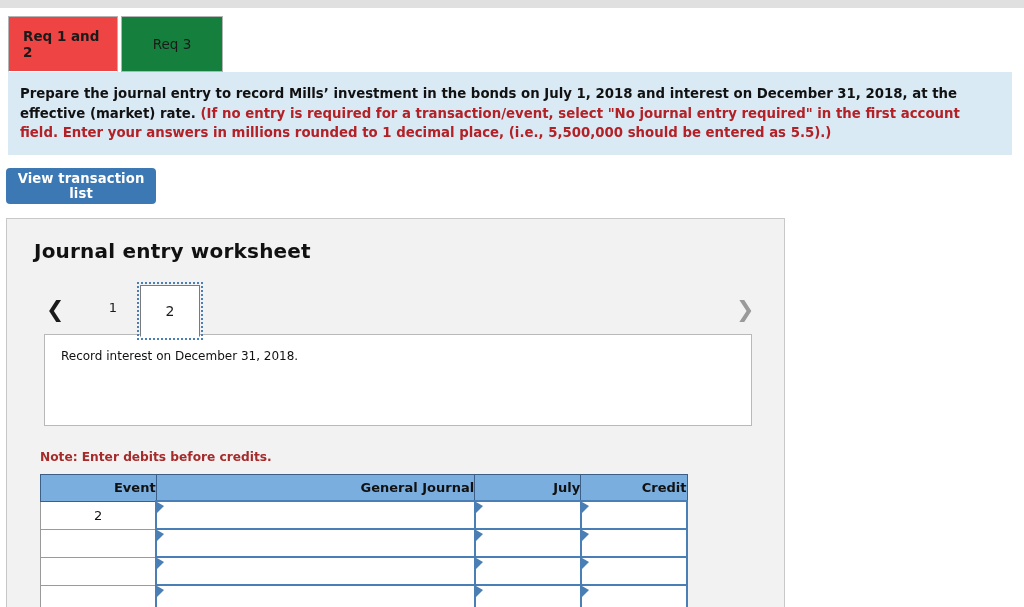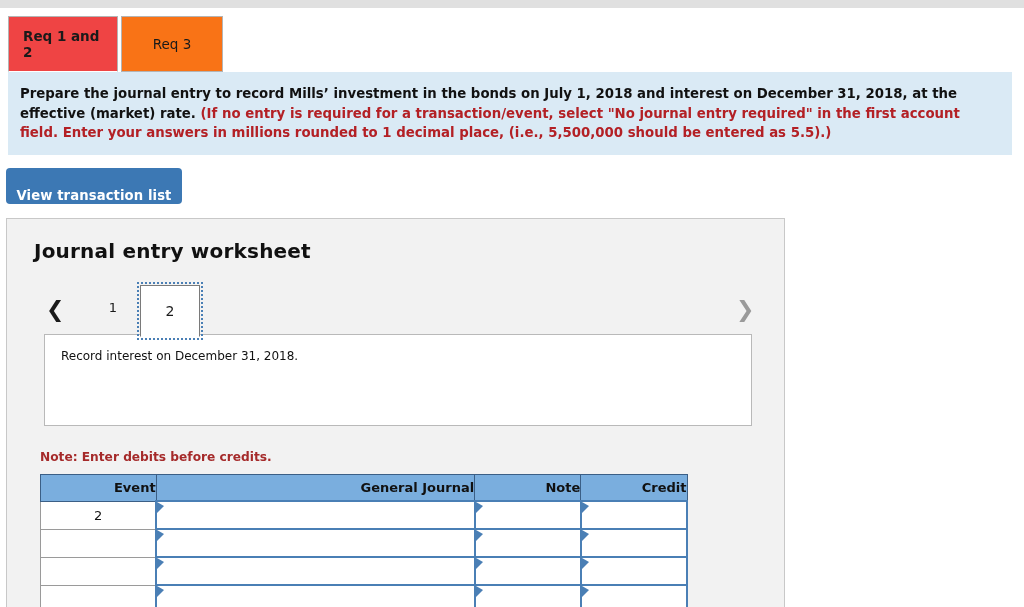--- a/index.html
+++ b/index.html
@@ -31,21 +31,21 @@
     left: 8px;
     top: 14px;
     height: 58px;
     display: flex;
     align-items: flex-end;
   }
   .tab {
     height: 56px;
     box-sizing: border-box;
     border: 1px solid #b4b4b4;
-    background: #f97316;
+    background: #15803d;
     display: flex;
     align-items: center;
     justify-content: center;
     font-size: 13.5px;
     color: #1a1a1a;
     padding: 0 14px;
     margin-right: 3px;
     position: relative;
   }
   .tab.active {
@@ -76,32 +76,32 @@
     color: #b32025;
     font-weight: 600;
     text-align: right;
   }
 
   
   .vtl-button {
     position: absolute;
     left: 6px;
     top: 168px;
-    width: 176px;
+    width: 150px;
     height: 36px;
     background: #3c78b4;
     border: none;
     border-radius: 4px;
     color: #ffffff;
     font-size: 13.2px;
     font-weight: bold;
     font-family: "DejaVu Sans", "Liberation Sans", sans-serif;
     cursor: pointer;
     display: flex;
-    align-items: flex-end;
+    align-items: center;
     justify-content: center;
     letter-spacing: 0.1px;
   }
 
   
   .worksheet-panel {
     position: absolute;
     left: 6px;
     top: 218px;
     width: 779px;
@@ -301,21 +301,21 @@
     <colgroup>
       <col class="col-event">
       <col class="col-gj">
       <col class="col-debit">
       <col class="col-credit">
     </colgroup>
     <thead>
       <tr>
         <th>Event</th>
         <th>General Journal</th>
-        <th>Note</th>
+        <th>July</th>
         <th>Credit</th>
       </tr>
     </thead>
     <tbody>
       <tr>
         <td class="event-cell">2</td>
         <td class="inputcell">
             <span class="tri"></span>
           </td>
         <td class="inputcell">

